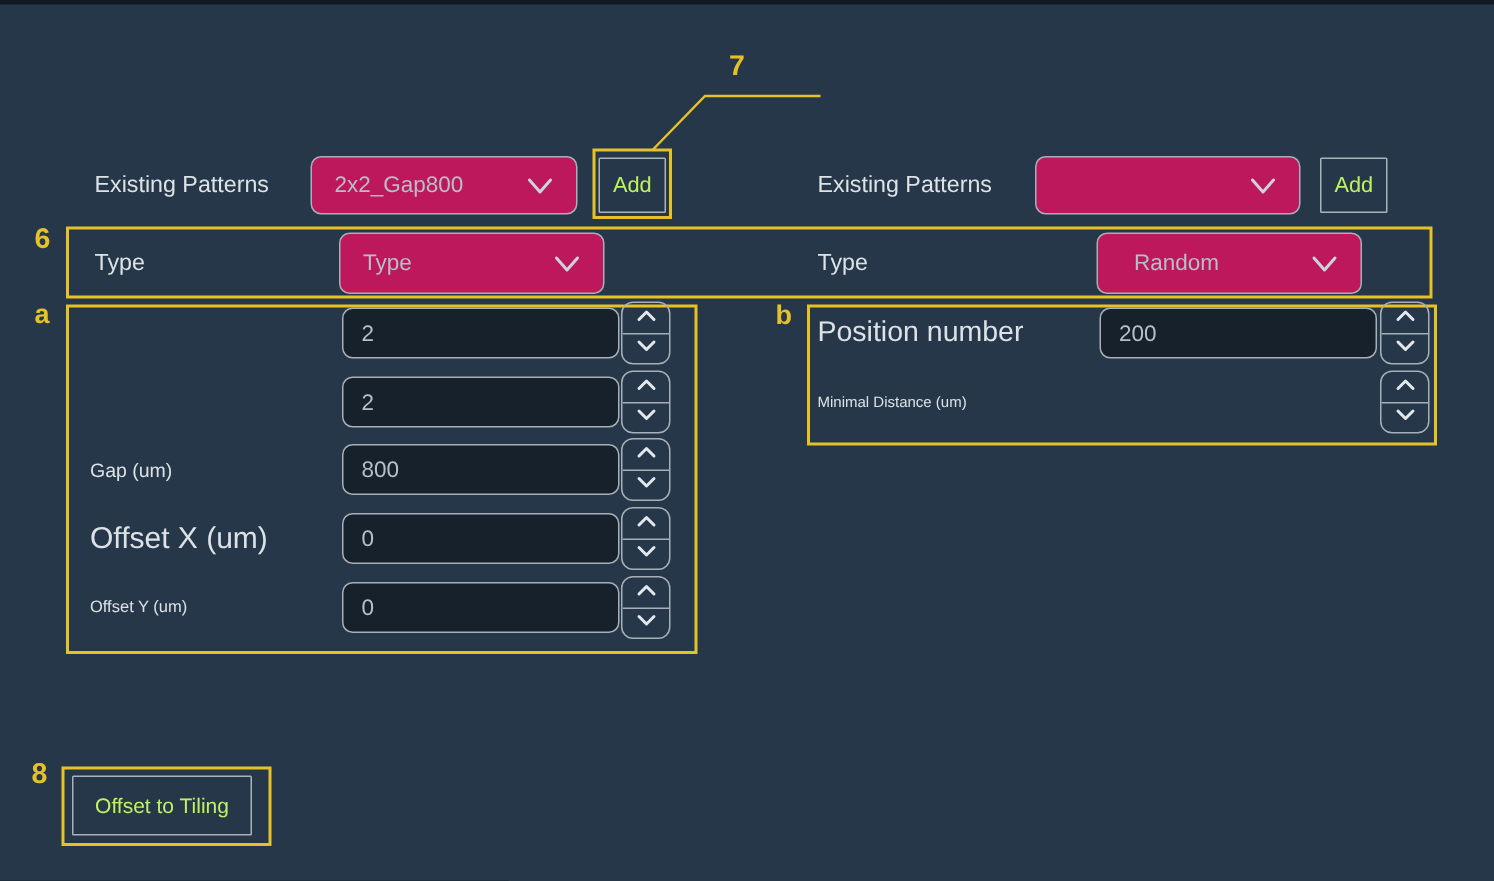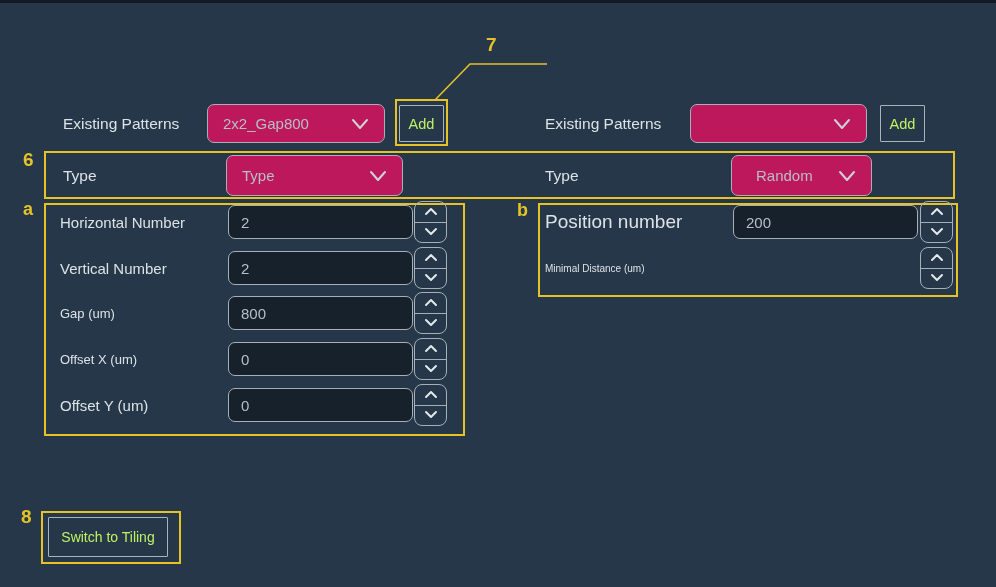--- a/index.html
+++ b/index.html
@@ -98,48 +98,46 @@
   <div class="dd" style="left:226px; top:155px; width:177px; height:41px;">
     <span>Type</span>
     <span class="chev">
       <svg width="22" height="16" viewBox="0 0 22 16">
           <polyline points="4,4 11,12 18,4" fill="none" stroke="#ccd3d9" stroke-width="2" stroke-linecap="round" stroke-linejoin="round"></polyline>
         </svg>
     </span>
   </div>
 
   <div class="lbl" style="left:545px; top:155px; height:41px;">Type</div>
-  <div class="dd" style="left:731px; top:155px; width:141px; height:41px;padding-left:24px;">
+  <div class="dd" style="left:731px; top:155px; width:177px; height:41px;padding-left:24px;">
     <span>Random</span>
     <span class="chev">
       <svg width="22" height="16" viewBox="0 0 22 16">
           <polyline points="4,4 11,12 18,4" fill="none" stroke="#ccd3d9" stroke-width="2" stroke-linecap="round" stroke-linejoin="round"></polyline>
         </svg>
     </span>
   </div>
 
   <div class="ann-box" style="left:44px; top:203px; width:421px; height:233px;"></div>
   <div class="ann-num" style="left:23px; top:199px; font-size:18px;">a</div>
 
-  <div class="lbl" style="left:60px; top:205px; height:34px; font-size:15px;">Horizontal Number</div>
   <input class="inp" style="left: 228px; top: 205px;" readonly="" value="2">
   <div class="spin" style="left:414px; top:201px;">
     <div class="half up">
         <span><svg width="16" height="11" viewBox="0 0 16 11">
             <polyline points="3,8 8,3 13,8" fill="none" stroke="#e3e8ec" stroke-width="2" stroke-linecap="round" stroke-linejoin="round"></polyline>
           </svg></span>
       </div>
     <div class="half">
         <span><svg width="16" height="11" viewBox="0 0 16 11">
             <polyline points="3,3 8,8 13,3" fill="none" stroke="#e3e8ec" stroke-width="2" stroke-linecap="round" stroke-linejoin="round"></polyline>
           </svg></span>
       </div>
   </div>
 
-  <div class="lbl" style="left:60px; top:251px; height:34px; font-size:15px;">Vertical Number</div>
   <input class="inp" style="left: 228px; top: 251px;" readonly="" value="2">
   <div class="spin" style="left:414px; top:247px;">
     <div class="half up">
         <span><svg width="16" height="11" viewBox="0 0 16 11">
             <polyline points="3,8 8,3 13,8" fill="none" stroke="#e3e8ec" stroke-width="2" stroke-linecap="round" stroke-linejoin="round"></polyline>
           </svg></span>
       </div>
     <div class="half">
         <span><svg width="16" height="11" viewBox="0 0 16 11">
             <polyline points="3,3 8,8 13,3" fill="none" stroke="#e3e8ec" stroke-width="2" stroke-linecap="round" stroke-linejoin="round"></polyline>
@@ -155,36 +153,36 @@
             <polyline points="3,8 8,3 13,8" fill="none" stroke="#e3e8ec" stroke-width="2" stroke-linecap="round" stroke-linejoin="round"></polyline>
           </svg></span>
       </div>
     <div class="half">
         <span><svg width="16" height="11" viewBox="0 0 16 11">
             <polyline points="3,3 8,8 13,3" fill="none" stroke="#e3e8ec" stroke-width="2" stroke-linecap="round" stroke-linejoin="round"></polyline>
           </svg></span>
       </div>
   </div>
 
-  <div class="lbl" style="left:60px; top:342px; height:34px; font-size:13px;">Offset X (um)</div>
+  <div class="lbl" style="left:60px; top:342px; height:34px; font-size:20px;">Offset X (um)</div>
   <input class="inp" style="left: 228px; top: 342px;" readonly="" value="0">
   <div class="spin" style="left:414px; top:338px;">
     <div class="half up">
         <span><svg width="16" height="11" viewBox="0 0 16 11">
             <polyline points="3,8 8,3 13,8" fill="none" stroke="#e3e8ec" stroke-width="2" stroke-linecap="round" stroke-linejoin="round"></polyline>
           </svg></span>
       </div>
     <div class="half">
         <span><svg width="16" height="11" viewBox="0 0 16 11">
             <polyline points="3,3 8,8 13,3" fill="none" stroke="#e3e8ec" stroke-width="2" stroke-linecap="round" stroke-linejoin="round"></polyline>
           </svg></span>
       </div>
   </div>
 
-  <div class="lbl" style="left:60px; top:388px; height:34px; font-size:15px;">Offset Y (um)</div>
+  <div class="lbl" style="left:60px; top:388px; height:34px; font-size:11px;">Offset Y (um)</div>
   <input class="inp" style="left: 228px; top: 388px;" readonly="" value="0">
   <div class="spin" style="left:414px; top:384px;">
     <div class="half up">
         <span><svg width="16" height="11" viewBox="0 0 16 11">
             <polyline points="3,8 8,3 13,8" fill="none" stroke="#e3e8ec" stroke-width="2" stroke-linecap="round" stroke-linejoin="round"></polyline>
           </svg></span>
       </div>
     <div class="half">
         <span><svg width="16" height="11" viewBox="0 0 16 11">
             <polyline points="3,3 8,8 13,3" fill="none" stroke="#e3e8ec" stroke-width="2" stroke-linecap="round" stroke-linejoin="round"></polyline>
@@ -220,15 +218,15 @@
     <div class="half">
         <span><svg width="16" height="11" viewBox="0 0 16 11">
             <polyline points="3,3 8,8 13,3" fill="none" stroke="#e3e8ec" stroke-width="2" stroke-linecap="round" stroke-linejoin="round"></polyline>
           </svg></span>
       </div>
   </div>
 
   <div class="ann-box" style="left:41px; top:511px; width:140px; height:53px;"></div>
   <div class="ann-num" style="left:21px; top:506px;">8</div>
   <button class="btn" style="left:48px; top:517px; width:120px; height:40px; font-size:14px;">
-    <span>Switch to Tiling</span>
+    <span>Offset to Tiling</span>
   </button>
 </div>
 
 </body></html>

